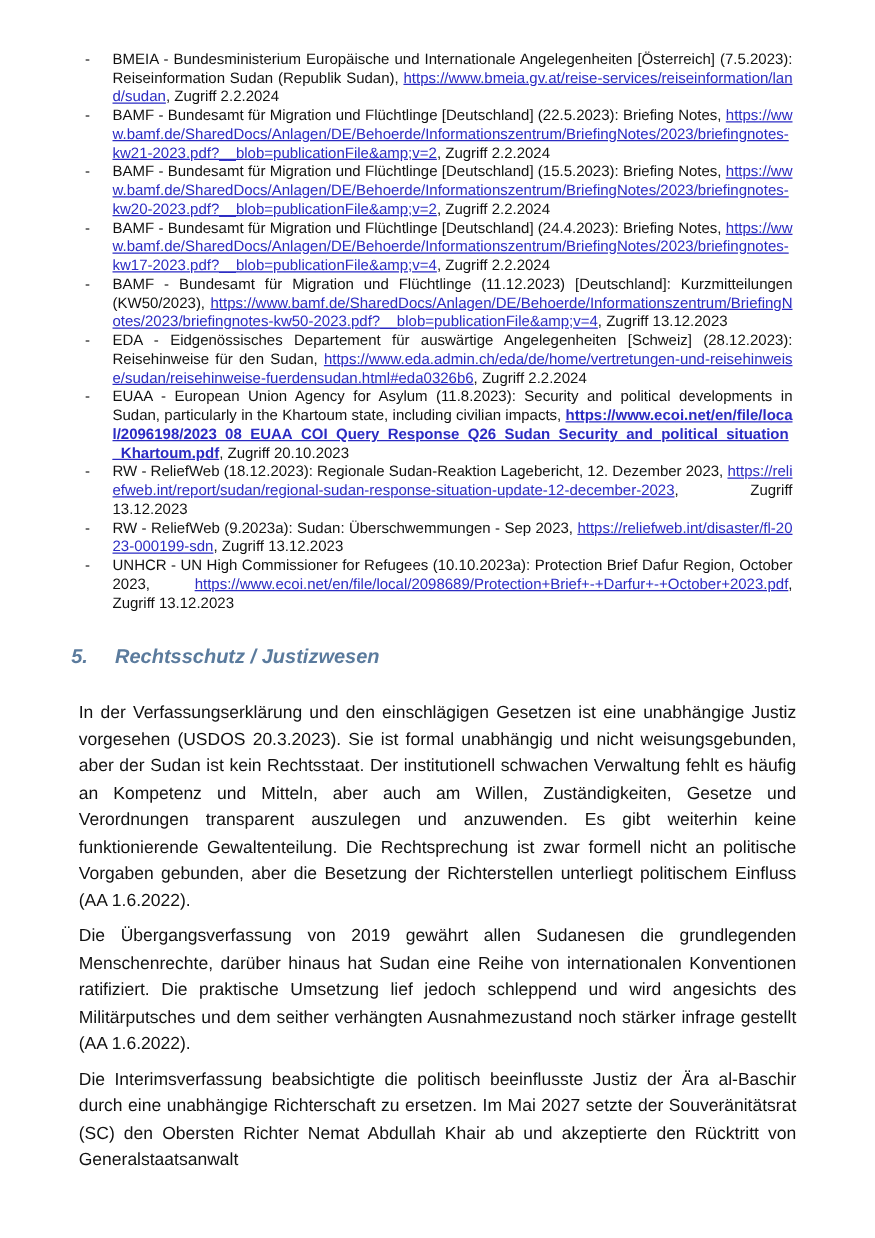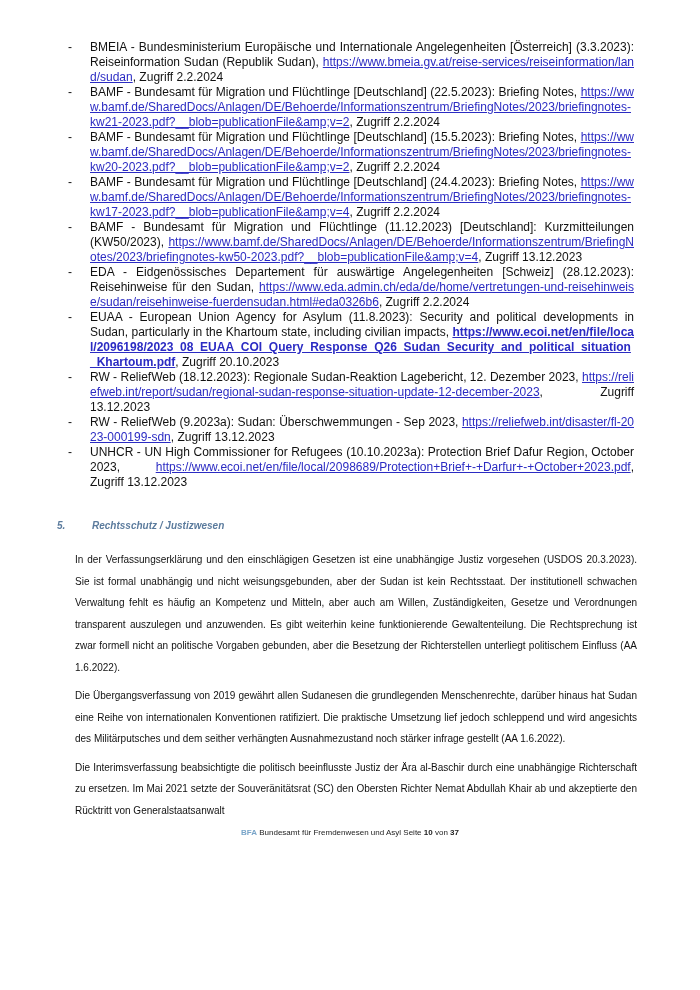--- a/index.html
+++ b/index.html
@@ -38,33 +38,33 @@
   .ref-link{
     color:var(--link);
     text-decoration:underline;
     word-break:break-all;
     overflow-wrap:anywhere;
     cursor:pointer;
   }
   .ref-link.bold{font-weight:bold;}
   
   .section-heading{
-    margin:27px 60px 14px 57px;
+    margin:27px 60px 24px 57px;
     color:var(--heading);
     font-weight:bold;
     font-style:italic;
-    font-size:10px;
+    font-size:16px;
     line-height:18px;
   }
   .sec-num{display:inline-block;width:35px;}
   
   .body-text{margin:0 63px;}
   .body-text p{
-    margin:0 0 7px 12px;
-    font-size:10px;
+    margin:0 0 7px 0;
+    font-size:14px;
     line-height:21.5px;
     text-align:justify;
     color:var(--text);
   }
   
   .footer{
     margin-top:3px;
     text-align:center;
     font-size:8px;
     line-height:10px;
@@ -73,44 +73,36 @@
   }
   .footer-logo{color:var(--logo);font-weight:bold;}
   .footer b{font-weight:bold;}
 </style>
 </head>
 <body>
 
 <div class="page">
 
   <div class="ref-list" id="ref-list">
-      <div class="ref-item"><span class="dash">-</span><span>BMEIA - Bundesministerium Europäische und Internationale Angelegenheiten [Österreich] (3.3.2023): Reiseinformation Sudan (Republik Sudan), </span><a class="ref-link" href="#">https://www.bmeia.gv.at/reise-services/reiseinformation/land/sudan</a><span>, Zugriff 2.2.2024</span></div>
+      <div class="ref-item"><span class="dash">-</span><span>BMEIA - Bundesministerium Europäische und Internationale Angelegenheiten [Österreich] (7.5.2023): Reiseinformation Sudan (Republik Sudan), </span><a class="ref-link" href="#">https://www.bmeia.gv.at/reise-services/reiseinformation/land/sudan</a><span>, Zugriff 2.2.2024</span></div>
       <div class="ref-item"><span class="dash">-</span><span>BAMF - Bundesamt für Migration und Flüchtlinge [Deutschland] (22.5.2023): Briefing Notes, </span><a class="ref-link" href="#">https://www.bamf.de/SharedDocs/Anlagen/DE/Behoerde/Informationszentrum/BriefingNotes/2023/briefingnotes-kw21-2023.pdf?__blob=publicationFile&amp;amp;v=2</a><span>, Zugriff 2.2.2024</span></div>
       <div class="ref-item"><span class="dash">-</span><span>BAMF - Bundesamt für Migration und Flüchtlinge [Deutschland] (15.5.2023): Briefing Notes, </span><a class="ref-link" href="#">https://www.bamf.de/SharedDocs/Anlagen/DE/Behoerde/Informationszentrum/BriefingNotes/2023/briefingnotes-kw20-2023.pdf?__blob=publicationFile&amp;amp;v=2</a><span>, Zugriff 2.2.2024</span></div>
       <div class="ref-item"><span class="dash">-</span><span>BAMF - Bundesamt für Migration und Flüchtlinge [Deutschland] (24.4.2023): Briefing Notes, </span><a class="ref-link" href="#">https://www.bamf.de/SharedDocs/Anlagen/DE/Behoerde/Informationszentrum/BriefingNotes/2023/briefingnotes-kw17-2023.pdf?__blob=publicationFile&amp;amp;v=4</a><span>, Zugriff 2.2.2024</span></div>
       <div class="ref-item"><span class="dash">-</span><span>BAMF - Bundesamt für Migration und Flüchtlinge (11.12.2023) [Deutschland]: Kurzmitteilungen (KW50/2023), </span><a class="ref-link" href="#">https://www.bamf.de/SharedDocs/Anlagen/DE/Behoerde/Informationszentrum/BriefingNotes/2023/briefingnotes-kw50-2023.pdf?__blob=publicationFile&amp;amp;v=4</a><span>, Zugriff 13.12.2023</span></div>
       <div class="ref-item"><span class="dash">-</span><span>EDA - Eidgenössisches Departement für auswärtige Angelegenheiten [Schweiz] (28.12.2023): Reisehinweise für den Sudan, </span><a class="ref-link" href="#">https://www.eda.admin.ch/eda/de/home/vertretungen-und-reisehinweise/sudan/reisehinweise-fuerdensudan.html#eda0326b6</a><span>, Zugriff 2.2.2024</span></div>
       <div class="ref-item"><span class="dash">-</span><span>EUAA - European Union Agency for Asylum (11.8.2023): Security and political developments in Sudan, particularly in the Khartoum state, including civilian impacts, </span><a class="ref-link bold" href="#">https://www.ecoi.net/en/file/local/2096198/2023_08_EUAA_COI_Query_Response_Q26_Sudan_Security_and_political_situation_Khartoum.pdf</a><span>, Zugriff 20.10.2023</span></div>
       <div class="ref-item"><span class="dash">-</span><span>RW - ReliefWeb (18.12.2023): Regionale Sudan-Reaktion Lagebericht, 12. Dezember 2023, </span><a class="ref-link" href="#">https://reliefweb.int/report/sudan/regional-sudan-response-situation-update-12-december-2023</a><span>, Zugriff 13.12.2023</span></div>
       <div class="ref-item"><span class="dash">-</span><span>RW - ReliefWeb (9.2023a): Sudan: Überschwemmungen - Sep 2023, </span><a class="ref-link" href="#">https://reliefweb.int/disaster/fl-2023-000199-sdn</a><span>, Zugriff 13.12.2023</span></div>
       <div class="ref-item"><span class="dash">-</span><span>UNHCR - UN High Commissioner for Refugees (10.10.2023a): Protection Brief Dafur Region, October 2023, </span><a class="ref-link" href="#">https://www.ecoi.net/en/file/local/2098689/Protection+Brief+-+Darfur+-+October+2023.pdf</a><span>, Zugriff 13.12.2023</span></div>
     </div>
 
   <div class="section-heading">
     <span class="sec-num">5.</span><span class="sec-title">Rechtsschutz / Justizwesen</span>
   </div>
 
   <div class="body-text" id="paragraphs">
       <p>In der Verfassungserklärung und den einschlägigen Gesetzen ist eine unabhängige Justiz vorgesehen (USDOS 20.3.2023). Sie ist formal unabhängig und nicht weisungsgebunden, aber der Sudan ist kein Rechtsstaat. Der institutionell schwachen Verwaltung fehlt es häufig an Kompetenz und Mitteln, aber auch am Willen, Zuständigkeiten, Gesetze und Verordnungen transparent auszulegen und anzuwenden. Es gibt weiterhin keine funktionierende Gewaltenteilung. Die Rechtsprechung ist zwar formell nicht an politische Vorgaben gebunden, aber die Besetzung der Richterstellen unterliegt politischem Einfluss (AA 1.6.2022).</p>
       <p>Die Übergangsverfassung von 2019 gewährt allen Sudanesen die grundlegenden Menschenrechte, darüber hinaus hat Sudan eine Reihe von internationalen Konventionen ratifiziert. Die praktische Umsetzung lief jedoch schleppend und wird angesichts des Militärputsches und dem seither verhängten Ausnahmezustand noch stärker infrage gestellt (AA 1.6.2022).</p>
-      <p>Die Interimsverfassung beabsichtigte die politisch beeinflusste Justiz der Ära al-Baschir durch eine unabhängige Richterschaft zu ersetzen. Im Mai 2021 setzte der Souveränitätsrat (SC) den Obersten Richter Nemat Abdullah Khair ab und akzeptierte den Rücktritt von Generalstaatsanwalt</p>
+      <p>Die Interimsverfassung beabsichtigte die politisch beeinflusste Justiz der Ära al-Baschir durch eine unabhängige Richterschaft zu ersetzen. Im Mai 2027 setzte der Souveränitätsrat (SC) den Obersten Richter Nemat Abdullah Khair ab und akzeptierte den Rücktritt von Generalstaatsanwalt</p>
     </div>
 
-  <div class="footer">
-    <span class="footer-logo">BFA</span>
-    <span>Bundesamt für Fremdenwesen und Asyl</span>
-    <span>Seite</span>
-    <b>10</b>
-    <span>von</span>
-    <b>37</b>
-  </div>
 
 </div>
 
 </body></html>

